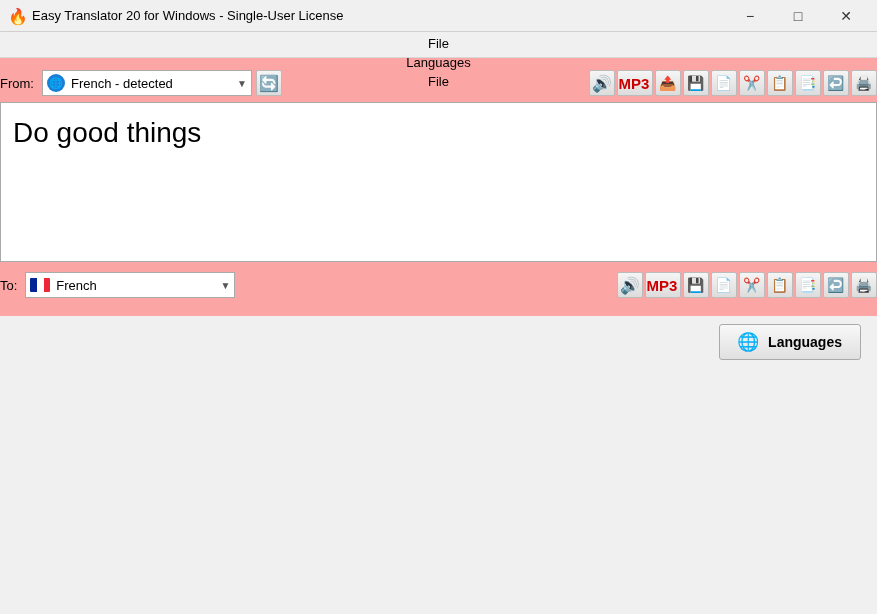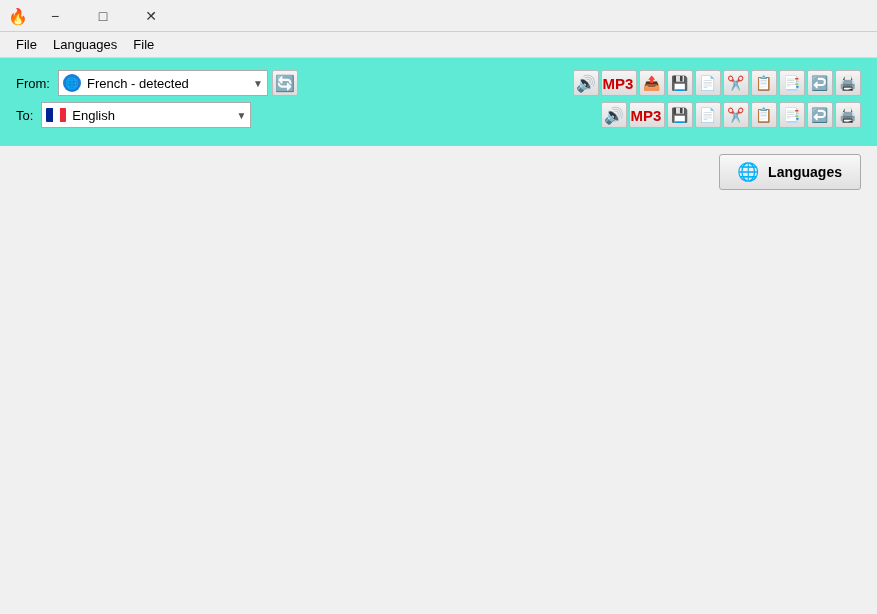--- a/index.html
+++ b/index.html
@@ -50,32 +50,33 @@
     }
 
     
     .menu-bar {
       display: flex;
       align-items: center;
       padding: 2px 8px;
       height: 26px;
       background: #f0f0f0;
       border-bottom: 1px solid #d8d8d8;
+      flex-direction: column;
     }
     .menu-item {
       padding: 2px 8px;
       font-size: 13px;
       cursor: pointer;
       color: #000;
     }
 
     
     .main-content {
-      padding: 12px 16px;
-      background: #5eead4;
+      padding: 12px 0;
+      background: #fca5a5;
     }
 
     
     .toolbar-row {
       display: flex;
       align-items: center;
       margin-bottom: 6px;
       gap: 4px;
     }
     .toolbar-label {
@@ -190,20 +191,21 @@
       justify-content: center;
       color: white;
       font-size: 11px;
     }
   </style>
 </head>
 <body>
 
 <div class="title-bar">
   <span class="title-bar-icon">🔥</span>
+  <span class="title-bar-text">Easy Translator 20 for Windows - Single-User License</span>
   <div class="title-bar-controls">
     <button class="title-btn">−</button>
     <button class="title-btn">□</button>
     <button class="title-btn close">✕</button>
   </div>
 </div>
 
 <div class="menu-bar">
   <span class="menu-item">File</span>
   <span class="menu-item">Languages</span>
@@ -242,31 +244,34 @@
       <div class="icon-btn">📋</div>
 
       <div class="icon-btn">📑</div>
 
       <div class="icon-btn">↩️</div>
 
       <div class="icon-btn">🖨️</div>
     </div>
   </div>
 
+  <div class="text-area-container" style="height:160px;">
+    <div class="text-area-content">Do good things</div>
+  </div>
 
   <div class="toolbar-row">
     <span class="toolbar-label">To:</span>
     <div class="lang-select">
       <div class="lang-select-inner">
         <span class="french-flag">
           <span class="f1"></span>
             <span class="f2"></span>
             <span class="f3"></span>
         </span>
-        <span>English</span>
+        <span>French</span>
       </div>
       <span class="dropdown-arrow">▼</span>
     </div>
     <div class="toolbar-spacer"></div>
     <div class="toolbar-icons">
 
       <div class="icon-btn" style="color:#cc0000; font-size:16px;">🔊</div>
       <div class="icon-btn" style="min-width:36px; padding:0 4px;">
         <span class="mp3-label">MP3</span>
       </div>

